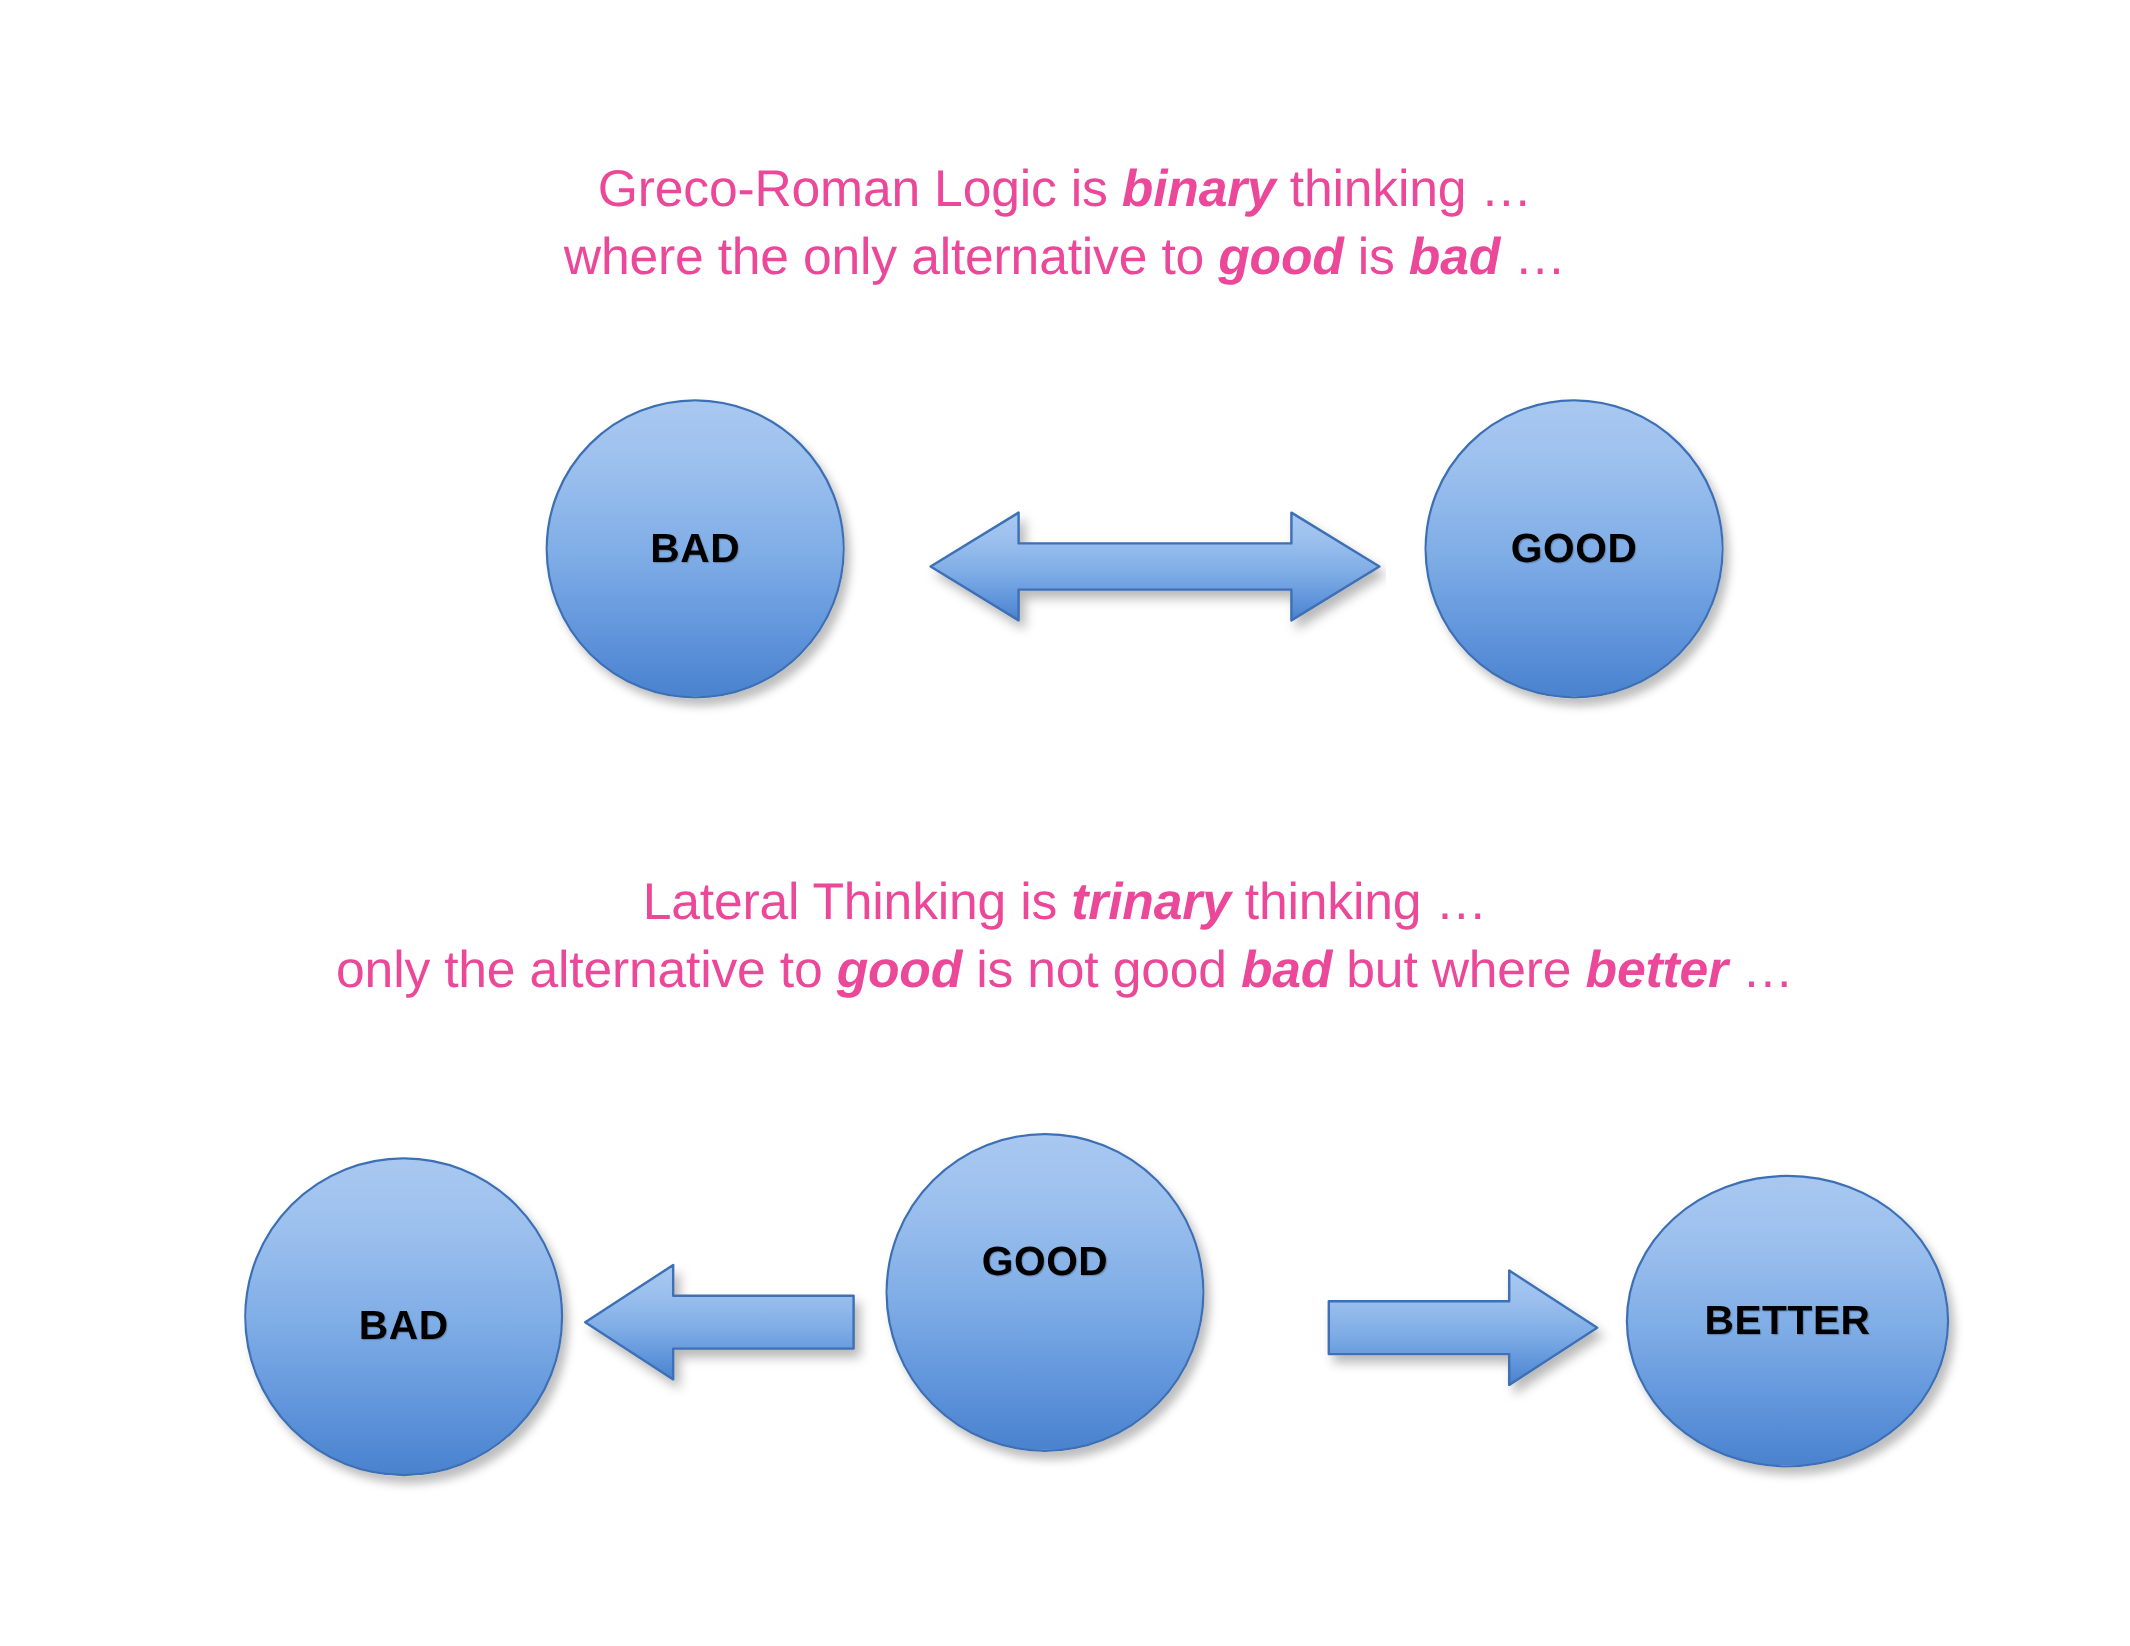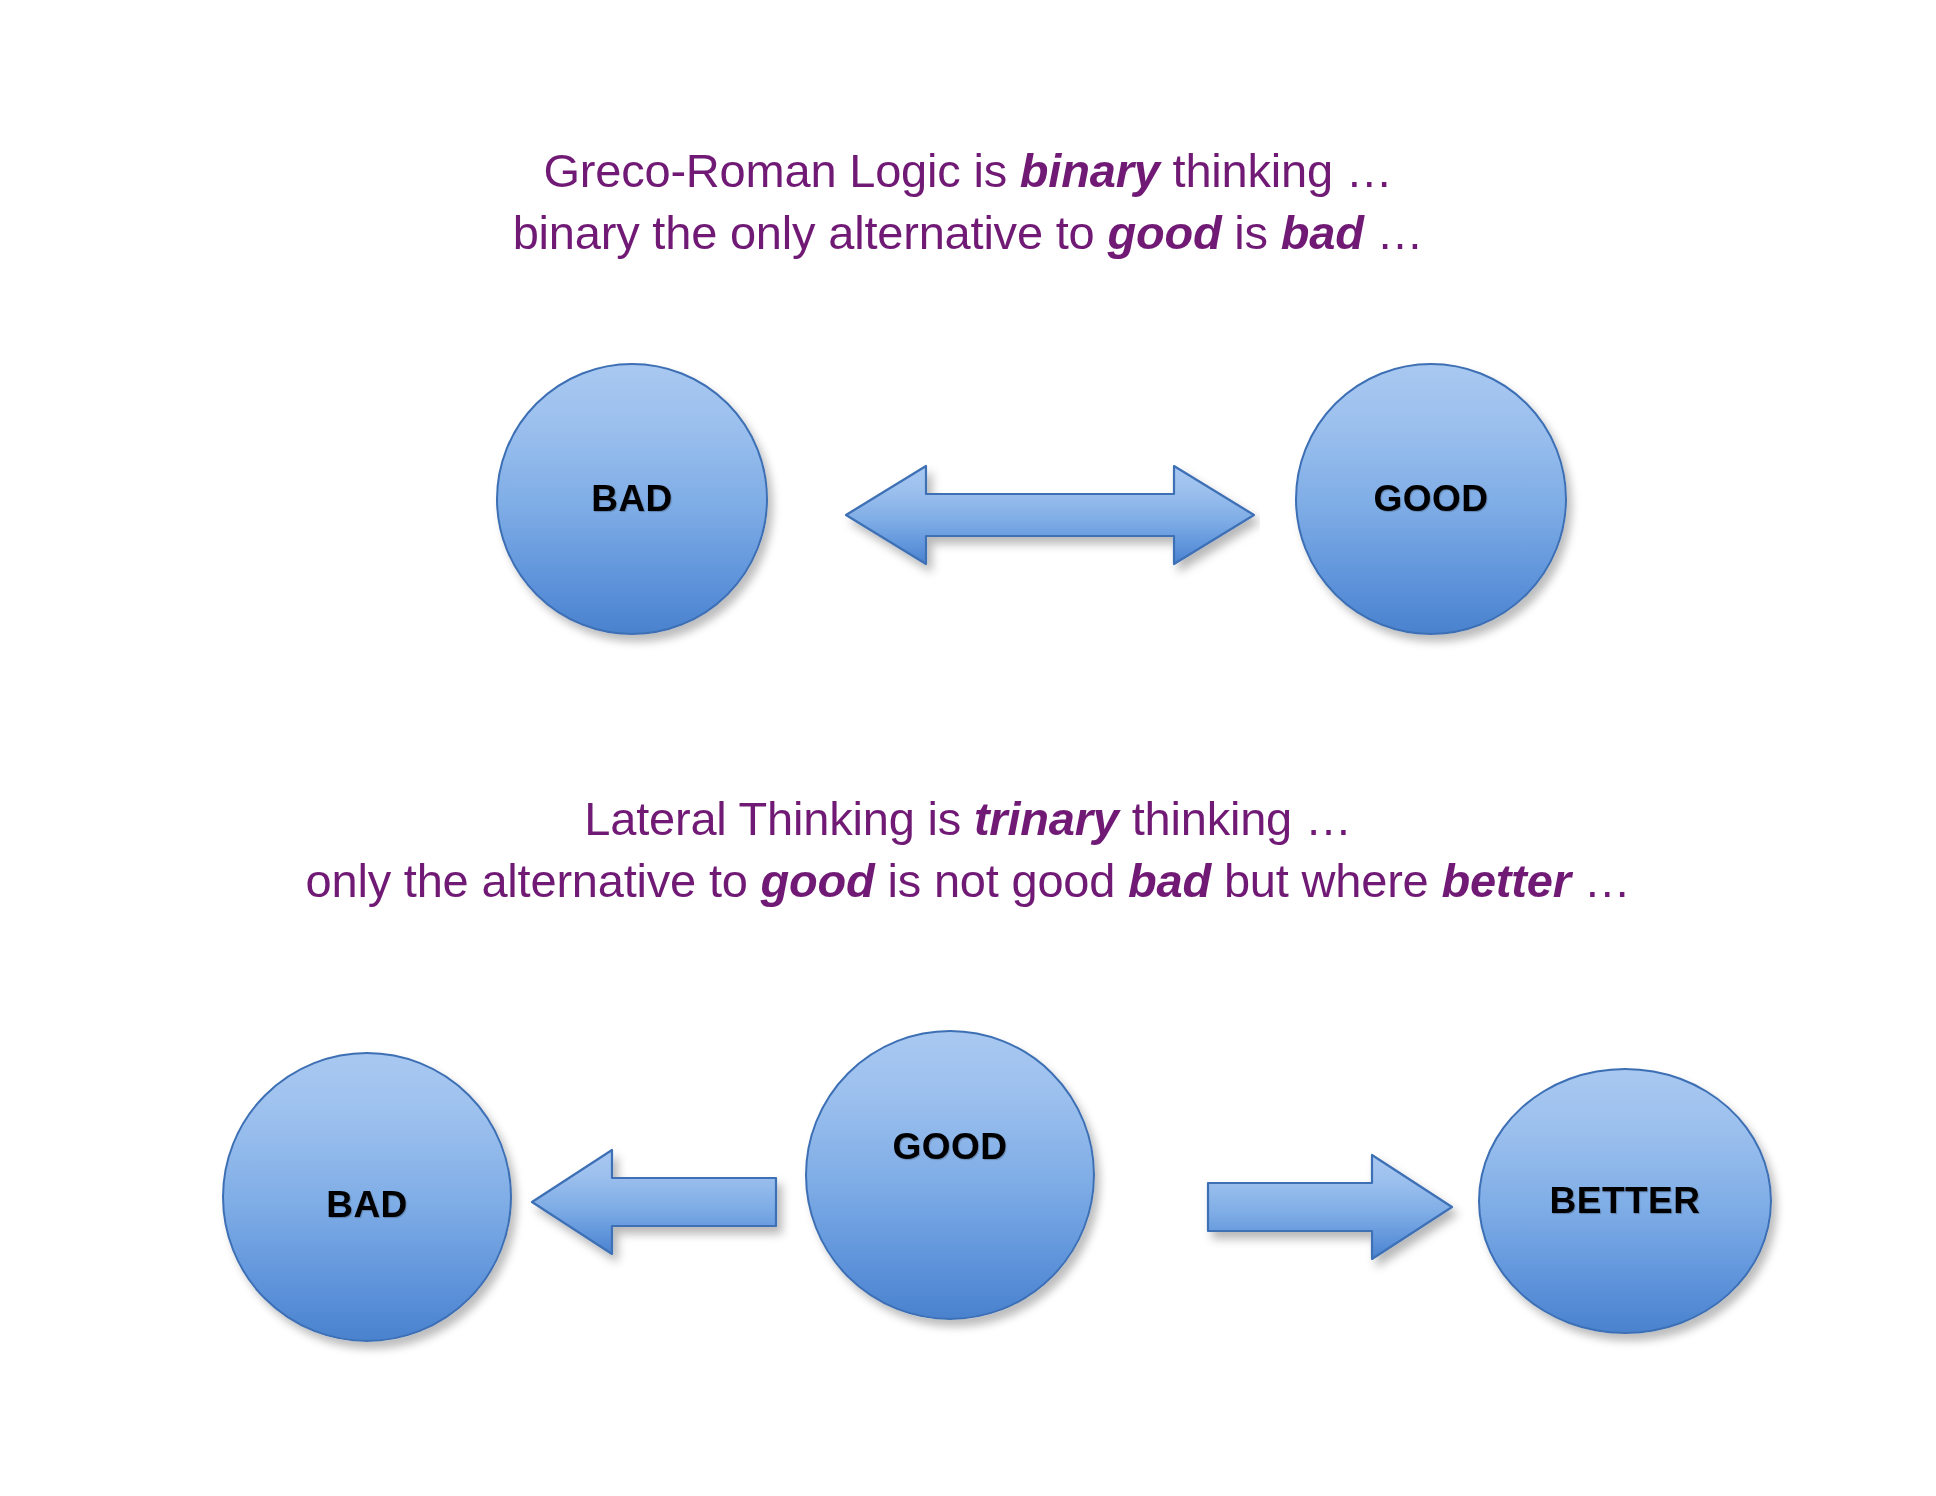--- a/index.html
+++ b/index.html
@@ -21,21 +21,21 @@
     width: 1936px;
     height: 1496px;
     background: #ffffff;
   }
 
   
   .caption {
     position: absolute;
     width: 100%;
     text-align: center;
-    color: #701a75;
+    color: #ec4899;
     font-size: 47px;
     line-height: 1.32;
     letter-spacing: -0.2px;
     white-space: nowrap;
   }
   .caption .line { display: block; }
   .caption b {
     font-weight: bold;
     font-style: italic;
   }
@@ -112,21 +112,21 @@
   #arrow-left-bottom  { left: 526px; top: 110px; }
   #arrow-right-bottom { left: 1190px; top: 115px; }
 </style>
 </head>
 <body>
 
 <div class="canvas">
 
   <div class="caption" id="caption-top">
     <span class="line"><span>Greco-Roman Logic is </span><b>binary</b><span> thinking …</span></span>
-    <span class="line"><span>binary the only alternative to </span><b>good</b><span> is </span><b>bad</b><span> …</span></span>
+    <span class="line"><span>where the only alternative to </span><b>good</b><span> is </span><b>bad</b><span> …</span></span>
   </div>
 
   <div class="row" id="row-top">
 
     <div class="node" id="node-bad-top">
       <span class="node-label">BAD</span>
     </div>
 
     <div class="arrow" id="arrow-double-top">
       <svg width="420" height="130" viewBox="0 0 420 130" xmlns="http://www.w3.org/2000/svg">

